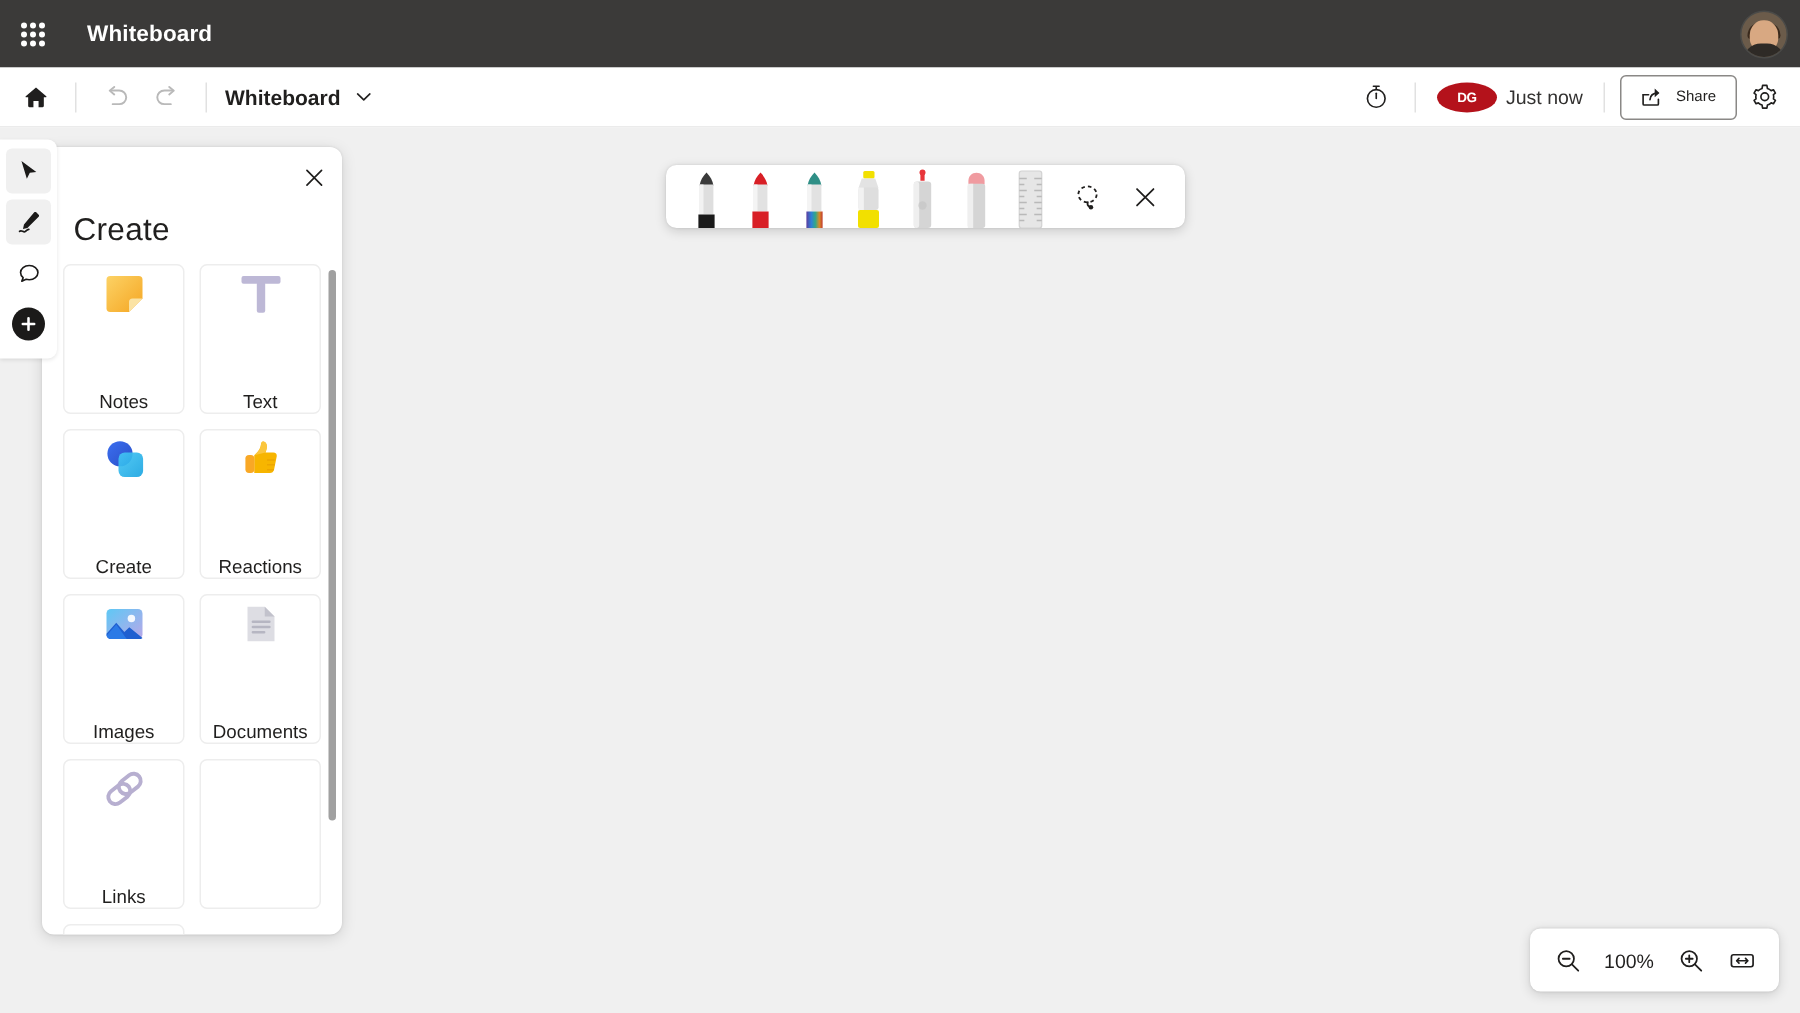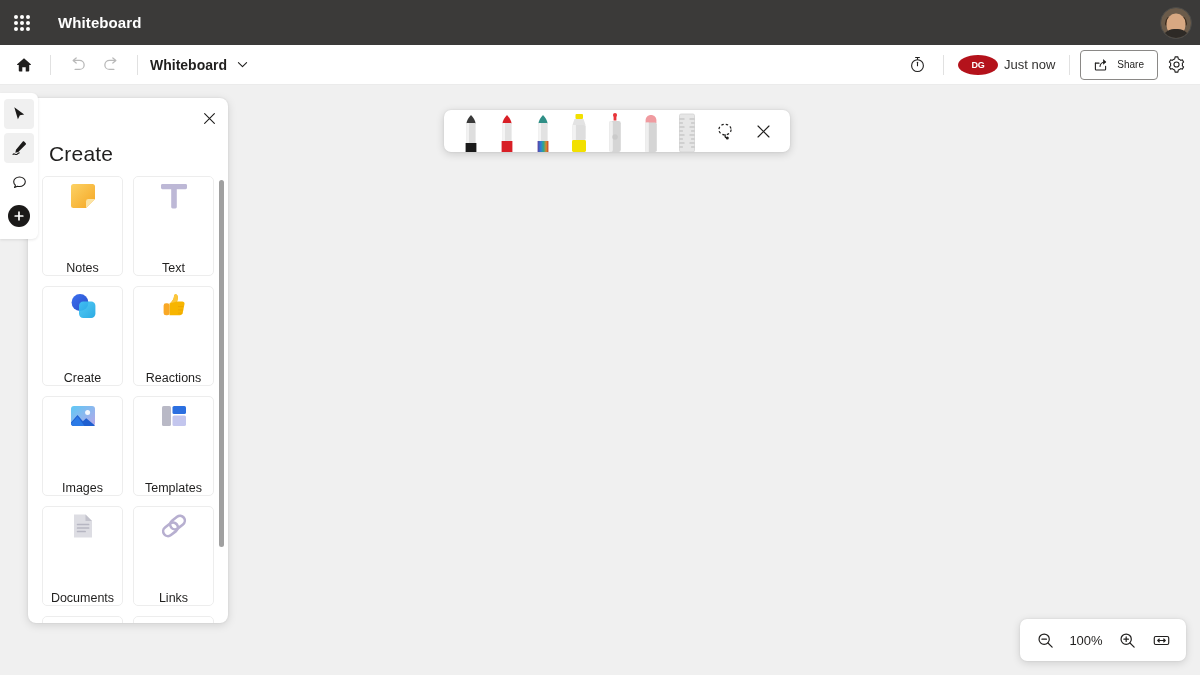--- a/index.html
+++ b/index.html
@@ -362,30 +362,20 @@
                 </defs>
               <rect x="5" y="7" width="24" height="20" rx="3" fill="url(#gI)"></rect>
               <circle cx="21.6" cy="13.4" r="2.5" fill="#ffffff" opacity=".9"></circle>
               <path d="M5 23.5l6.5-7.4 5.4 6.2 3.3-3.1 8.8 7.2a3 3 0 0 1-1 .6H8a3 3 0 0 1-3-3z" fill="#1f5fd0"></path>
               <path d="M5 24.8l6.5-7.4 7 9.6H8a3 3 0 0 1-3-3z" fill="#2b7ae6"></path>
             </svg>
           </span>
           <span class="card-label">Images</span>
         </div>
 
-        <div class="create-card">
-          <span class="card-icon">
-            <svg width="34" height="34" viewBox="0 0 34 34">
-              <rect x="5" y="7" width="9" height="20" rx="1.6" fill="#b9b9c6"></rect>
-              <rect x="15.5" y="7" width="13.5" height="8" rx="1.6" fill="#2b6fe0"></rect>
-              <rect x="15.5" y="16.5" width="13.5" height="10.5" rx="1.6" fill="#c3c6ee"></rect>
-            </svg>
-          </span>
-          <span class="card-label">Templates</span>
-        </div>
 
         <div class="create-card">
           <span class="card-icon">
             <svg width="34" height="34" viewBox="0 0 34 34">
               <path d="M8 5.5h11.5L26 12v16.5H8z" fill="#dddde3"></path>
               <path d="M19.5 5.5 26 12h-6.5z" fill="#c2c2cc"></path>
               <path d="M11.6 15.5h11M11.6 19h11M11.6 22.5h7.5" stroke="#b6b6c2" stroke-width="1.7" stroke-linecap="round"></path>
             </svg>
           </span>
           <span class="card-label">Documents</span>

